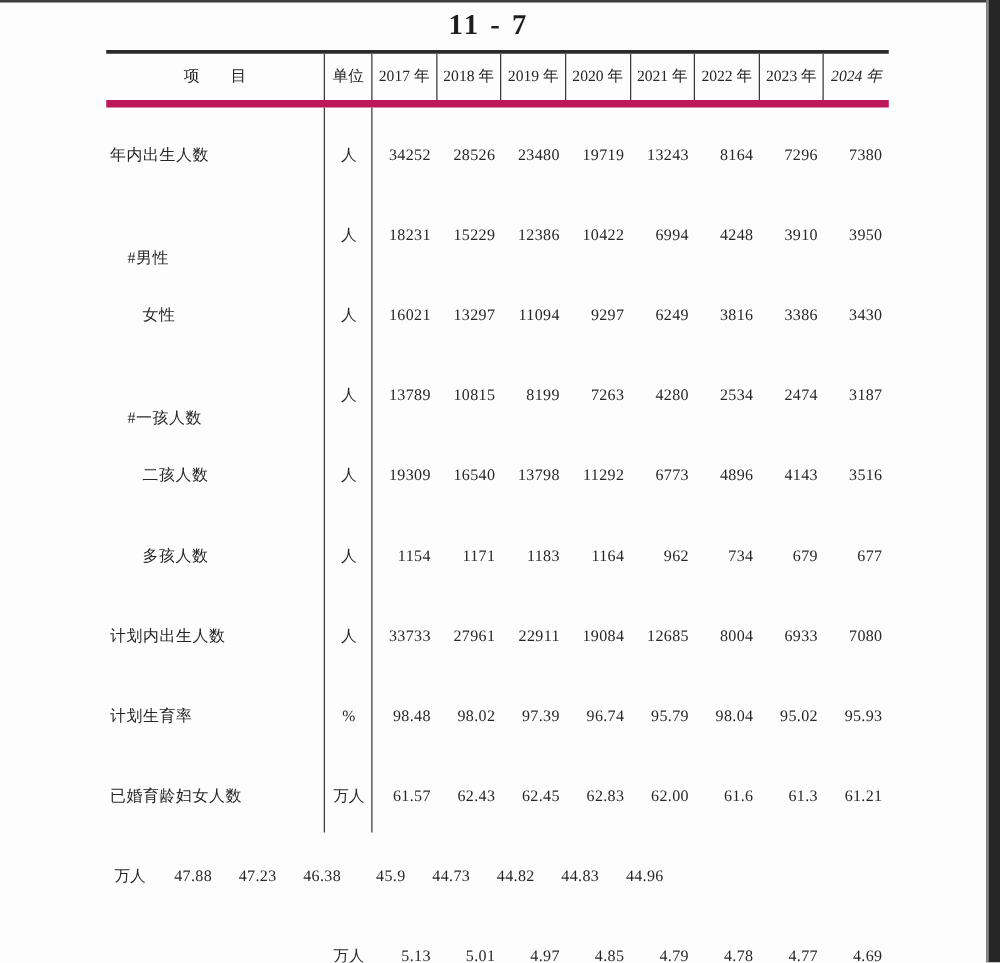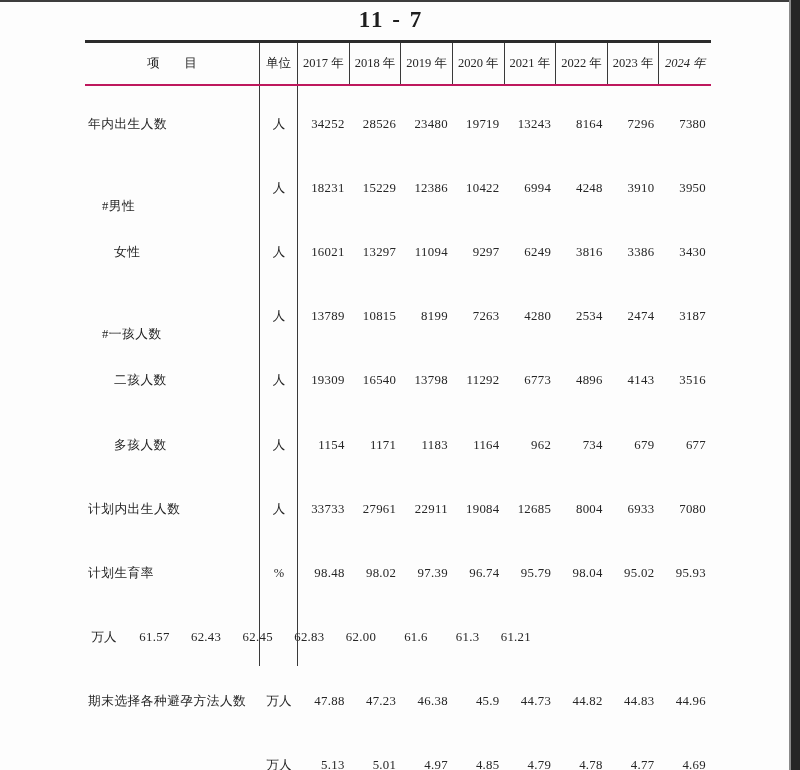--- a/index.html
+++ b/index.html
@@ -16,21 +16,21 @@
   .title{
     position:absolute;top:5px;left:85px;width:626px;height:30px;
     margin:0;display:flex;align-items:center;justify-content:center;
     font-size:23px;font-weight:bold;letter-spacing:1px;color:#1e1e1e;
   }
   .title .num{margin-right:14px;letter-spacing:2px;}
   
   .table{position:absolute;top:40px;left:85px;width:626px;}
   .thead{
     display:flex;box-sizing:border-box;height:46px;
-    border-top:3px solid #2b2b2b;border-bottom:2px solid #be185d;
+    border-top:3px solid #2b2b2b;border-bottom:6px solid #be185d;
   }
   .thead .cell{
     box-sizing:border-box;display:flex;align-items:center;justify-content:center;
     font-size:12.5px;border-right:1px solid #3a3a3a;white-space:nowrap;
   }
   .thead .cell.last{border-right:none;font-style:italic;}
   .thead .item-col{letter-spacing:0;}
   .tbody{position:relative;height:574px;padding-top:6px;box-sizing:border-box;}
   .vline{position:absolute;top:0;bottom:-6px;width:1px;background:#3a3a3a;}
   .vline-left{left:174px;}
@@ -166,32 +166,32 @@
         <div class="cell year-col">98.48</div>
         <div class="cell year-col">98.02</div>
         <div class="cell year-col">97.39</div>
         <div class="cell year-col">96.74</div>
         <div class="cell year-col">95.79</div>
         <div class="cell year-col">98.04</div>
         <div class="cell year-col">95.02</div>
         <div class="cell year-col">95.93</div>
       </div>
       <div class="trow">
+        <div class="cell item-col indent-0">已婚育龄妇女人数</div>
         <div class="cell unit-col">万人</div>
         <div class="cell year-col">61.57</div>
         <div class="cell year-col">62.43</div>
         <div class="cell year-col">62.45</div>
         <div class="cell year-col">62.83</div>
         <div class="cell year-col">62.00</div>
         <div class="cell year-col">61.6</div>
         <div class="cell year-col">61.3</div>
         <div class="cell year-col">61.21</div>
       </div>
       <div class="trow">
-        <div class="cell item-col indent-0">期末选择各种避孕方法人数</div>
         <div class="cell unit-col">万人</div>
         <div class="cell year-col">47.88</div>
         <div class="cell year-col">47.23</div>
         <div class="cell year-col">46.38</div>
         <div class="cell year-col">45.9</div>
         <div class="cell year-col">44.73</div>
         <div class="cell year-col">44.82</div>
         <div class="cell year-col">44.83</div>
         <div class="cell year-col">44.96</div>
       </div>

